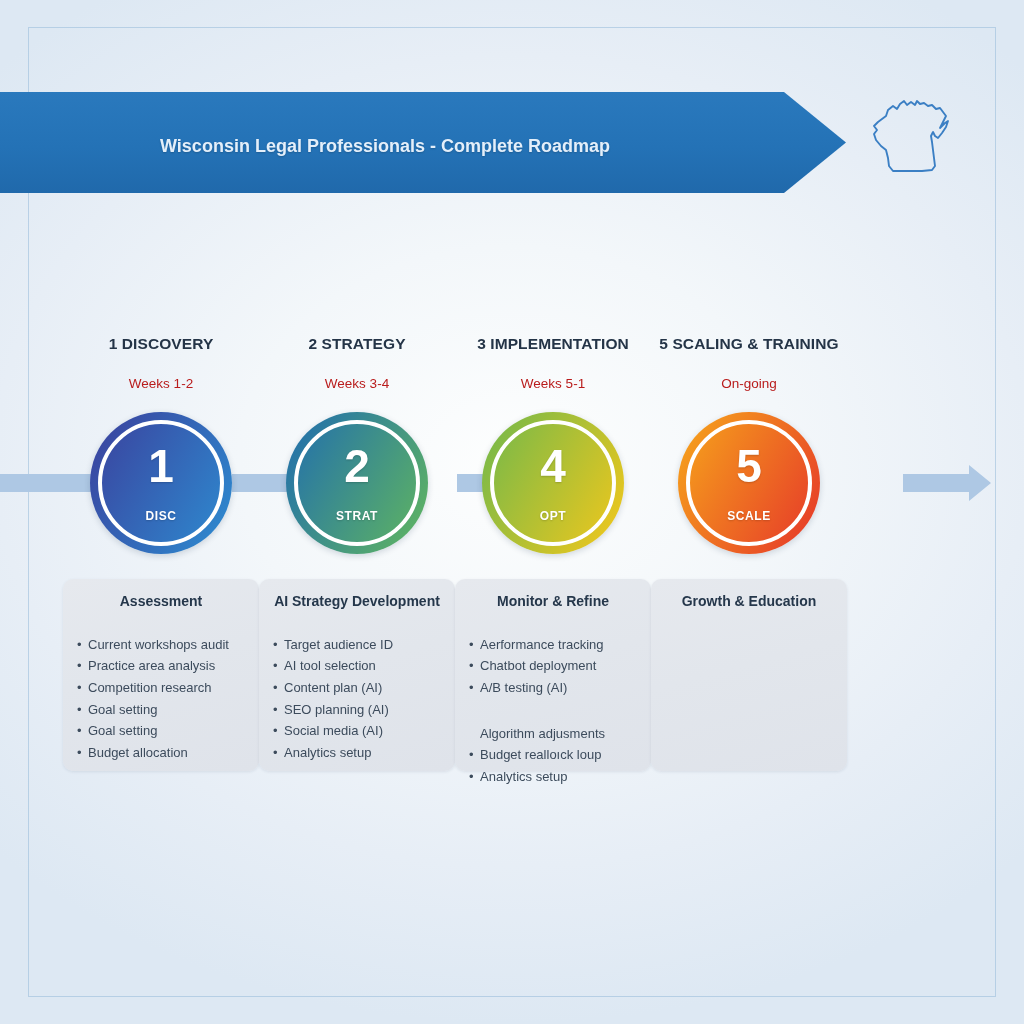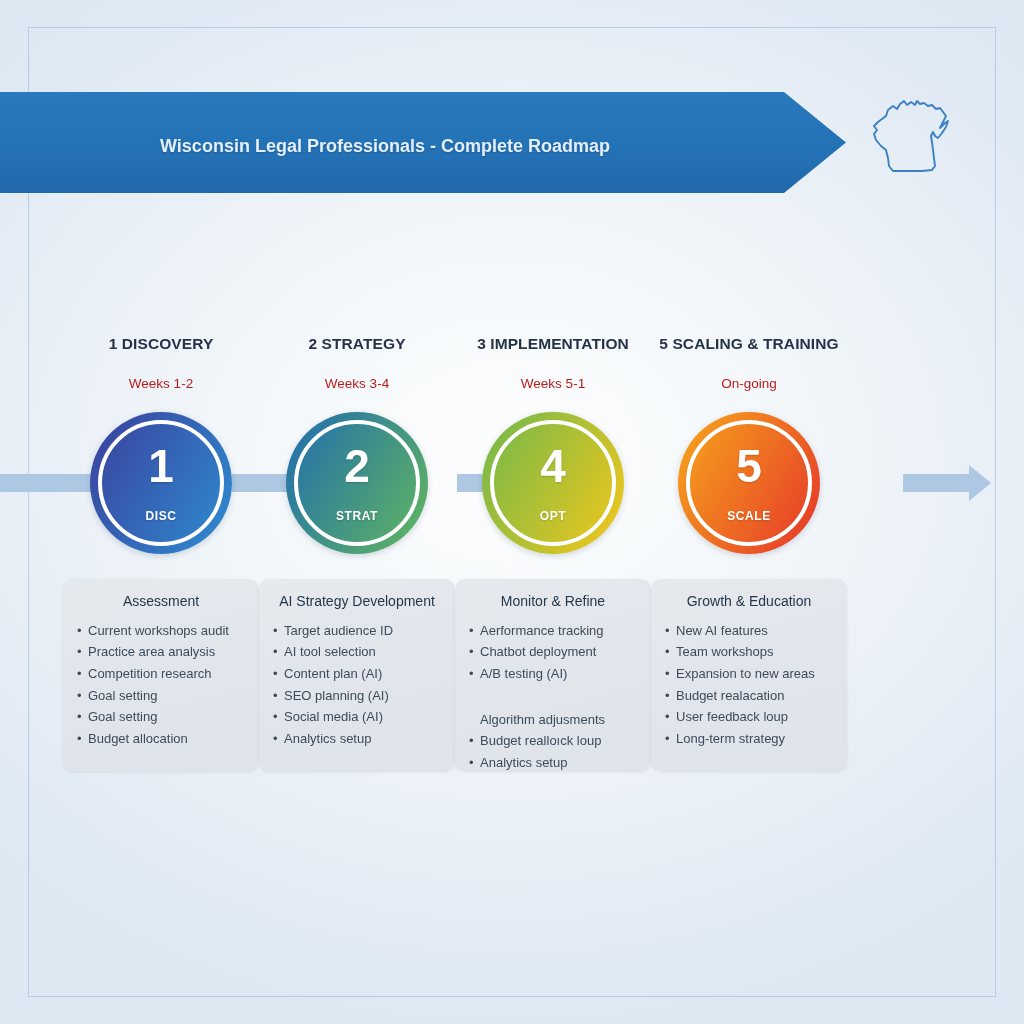--- a/index.html
+++ b/index.html
@@ -76,22 +76,22 @@
   }
 
   
   .card {
     margin-top:25px; width:196px; min-height:192px; border-radius:10px;
     background:linear-gradient(165deg,#e6e9ee 0%,#e2e6ec 45%,#dfe3ea 100%);
     padding:14px 12px 14px 12px;
     box-shadow:0 1px 3px rgba(40,60,90,.10);
   }
   .card-title {
-    font-size:14px; font-weight:normal; color:#25374b; text-align:center;
-    margin-bottom:10px; line-height:1.2;
+    font-size:14px; font-weight:bold; color:#25374b; text-align:center;
+    margin-bottom:24px; line-height:1.2;
   }
   .card-list { list-style:none; }
   .card-list li {
     font-size:13px; color:#3c4b5c; line-height:1.66;
     padding-left:13px; position:relative; white-space:nowrap;
   }
   .card-list li.bulleted::before {
     content:"\2022"; position:absolute; left:2px; top:0; color:#3c4b5c;
   }
   .card-list li.nobullet { padding-left:13px;margin-top:24px; }
@@ -193,24 +193,16 @@
     <div class="step-title">5 SCALING &amp; TRAINING</div>
     <div class="step-time">On-going</div>
     <div class="circle-wrap">
       <div class="circle" style="background: linear-gradient(120deg, rgb(247, 168, 27) 0%, rgb(229, 52, 42) 100%);">
         <div class="c-num">5</div>
         <div class="c-abbr">SCALE</div>
       </div>
     </div>
     <div class="card">
       <div class="card-title">Growth &amp; Education</div>
-      <ul class="card-list">
-          <li class="bulleted">New AI features</li>
-          <li class="bulleted">Team workshops</li>
-          <li class="bulleted">Expansion to new areas</li>
-          <li class="bulleted">Budget realacation</li>
-          <li class="bulleted">User feedback loup</li>
-          <li class="bulleted">Long-term strategy</li>
-        </ul>
     </div>
   </div>
 
 </div>
 
 </body></html>

